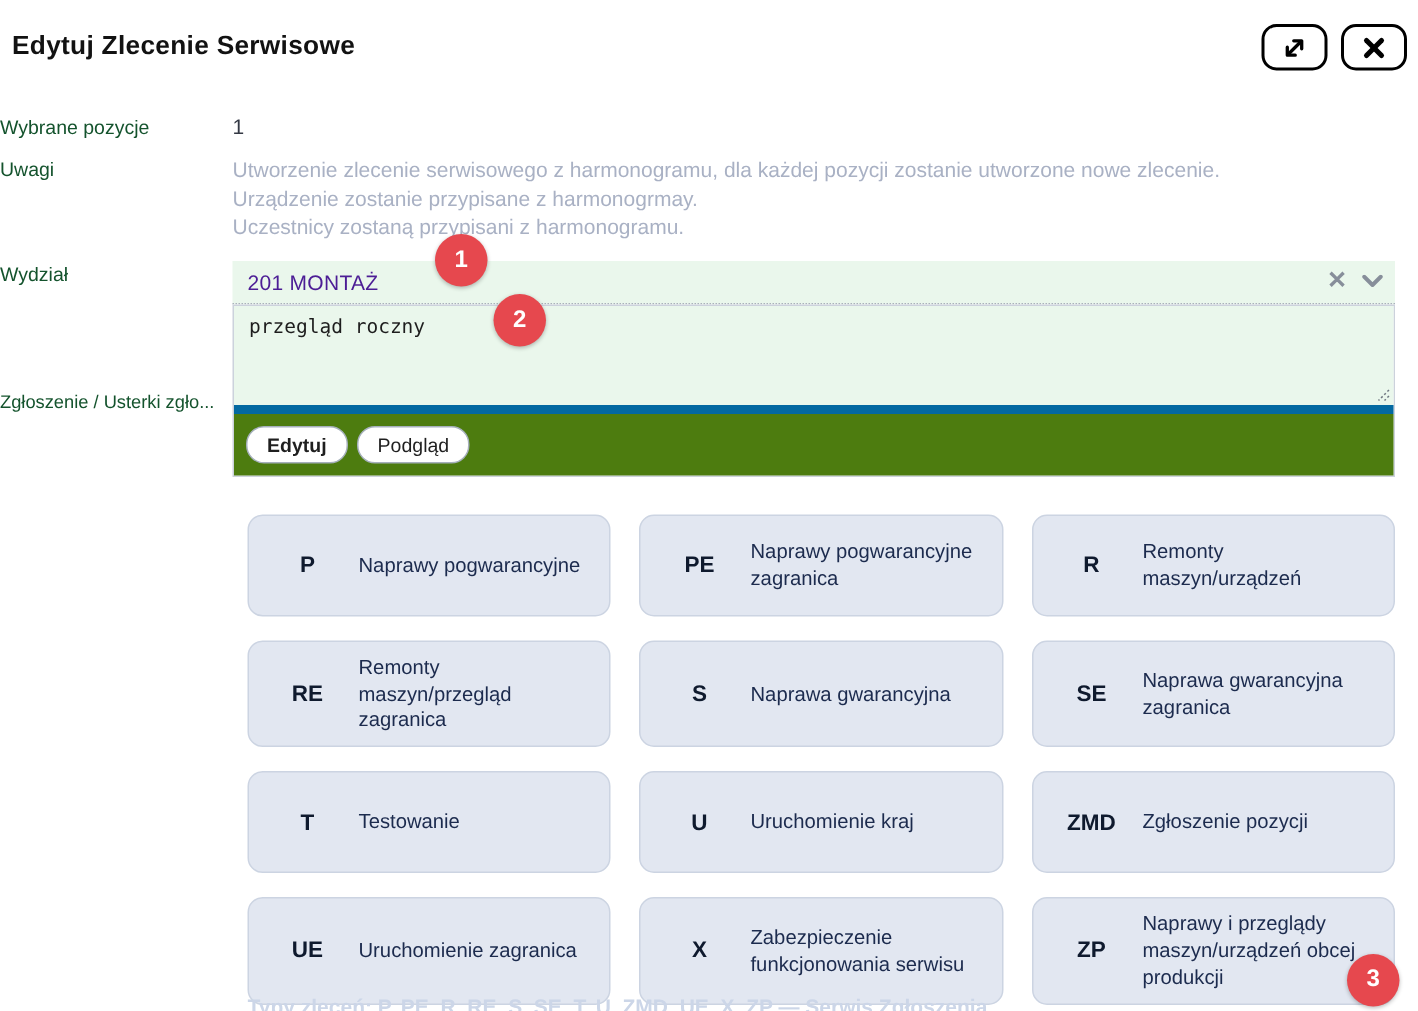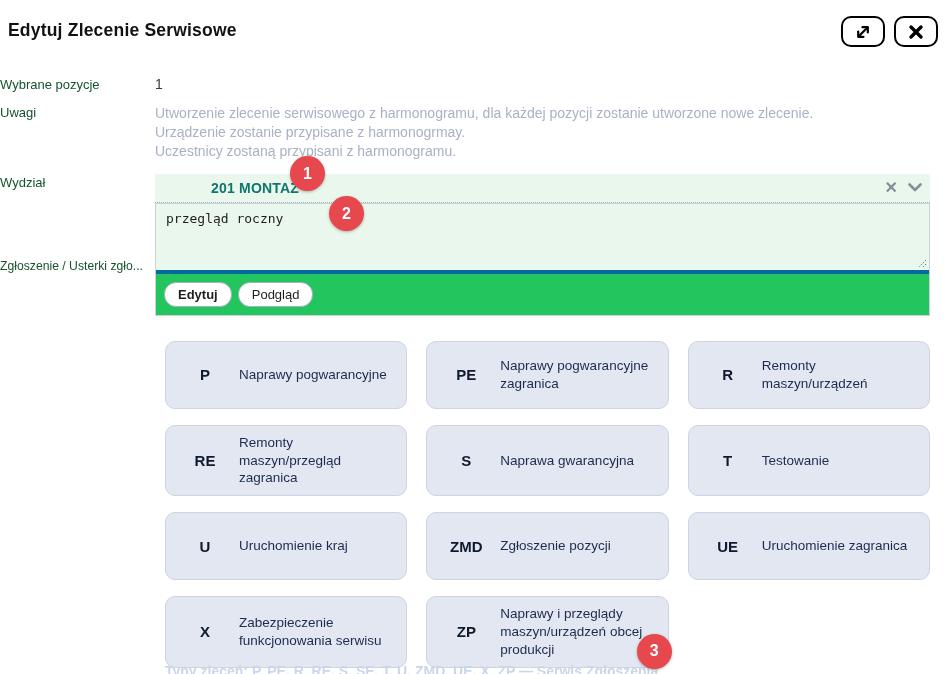--- a/index.html
+++ b/index.html
@@ -24,32 +24,32 @@
 
   .row-selected { margin-bottom:9px; }
   .row-selected .fvalue { color:#343944; font-size:14px; font-weight:500; }
 
   .row-notes { margin-bottom:12px; }
   .notes-line { color:#a9b1c4; font-size:14px; line-height:1.38; }
 
   .row-dept { }
   .dept-select { background:#eaf7ec; height:29px; display:flex; align-items:center;
                  padding:0 8px 0 10px; border-bottom:1px dotted #a9b0ba; cursor:pointer; }
-  .dept-value { flex:1; font-size:14px; color:#0f766e; font-weight:700; letter-spacing:.2px;margin-left:46px; }
+  .dept-value { flex:1; font-size:14px; color:#4c1d95; font-weight:400; letter-spacing:.2px; }
   .select-icons { display:flex; align-items:center; gap:10px; }
   .clear-x { color:#878e9a; font-size:16px; font-weight:bold; cursor:pointer; line-height:1; }
 
   .row-report .flabel { align-self:flex-end; margin-bottom:40px; }
   .report-widget { border:1px solid #ccd2dc; background:#fff; }
-  .ta-wrap { position:relative; border-bottom:4px solid #0369a1; }
+  .ta-wrap { position:relative; border-bottom:6px solid #0369a1; }
   .report-textarea { display:block; width:100%; height:66px; resize:none; border:none; outline:none;
                      background:#eaf7ec; padding:7px 10px; font-family:"DejaVu Sans Mono", monospace;
                      font-size:13px; color:#1d1d1d; }
   .resize-handle { position:absolute; right:2px; bottom:2px; }
-  .widget-buttons { display:flex; gap:6px; padding:8px; background:#22c55e; }
+  .widget-buttons { display:flex; gap:6px; padding:8px; background:#4d7c0f; }
   .wbtn { background:#fff; border:1px solid #a6b0bc; border-radius:12px; padding:4px 13px;
           font-size:13px; color:#1f1f1f; cursor:pointer; font-family:"Liberation Sans", sans-serif; }
   .wbtn.active { font-weight:bold; }
 
   
   .grid { margin:25px 15px 0 165px; display:grid; grid-template-columns:repeat(3, 1fr);
           column-gap:19px; row-gap:16px; }
   .card { position:relative; background:#e2e7f1; border:1px solid #ccd4e2; border-radius:10px;
           min-height:68px; display:flex; align-items:center; padding:8px 12px 8px 14px; cursor:pointer; }
   .card-code { flex:0 0 50px; text-align:center; font-weight:bold; font-size:15px; color:#0f1a2e;
@@ -159,20 +159,24 @@
     </div>
     <div class="card">
       <span class="card-code">RE</span>
       <span class="card-desc">Remonty maszyn/przegląd zagranica</span>
     </div>
     <div class="card">
       <span class="card-code">S</span>
       <span class="card-desc">Naprawa gwarancyjna</span>
     </div>
     <div class="card">
+      <span class="card-code">SE</span>
+      <span class="card-desc">Naprawa gwarancyjna zagranica</span>
+    </div>
+    <div class="card">
       <span class="card-code">T</span>
       <span class="card-desc">Testowanie</span>
     </div>
     <div class="card">
       <span class="card-code">U</span>
       <span class="card-desc">Uruchomienie kraj</span>
     </div>
     <div class="card">
       <span class="card-code">ZMD</span>
       <span class="card-desc">Zgłoszenie pozycji</span>

